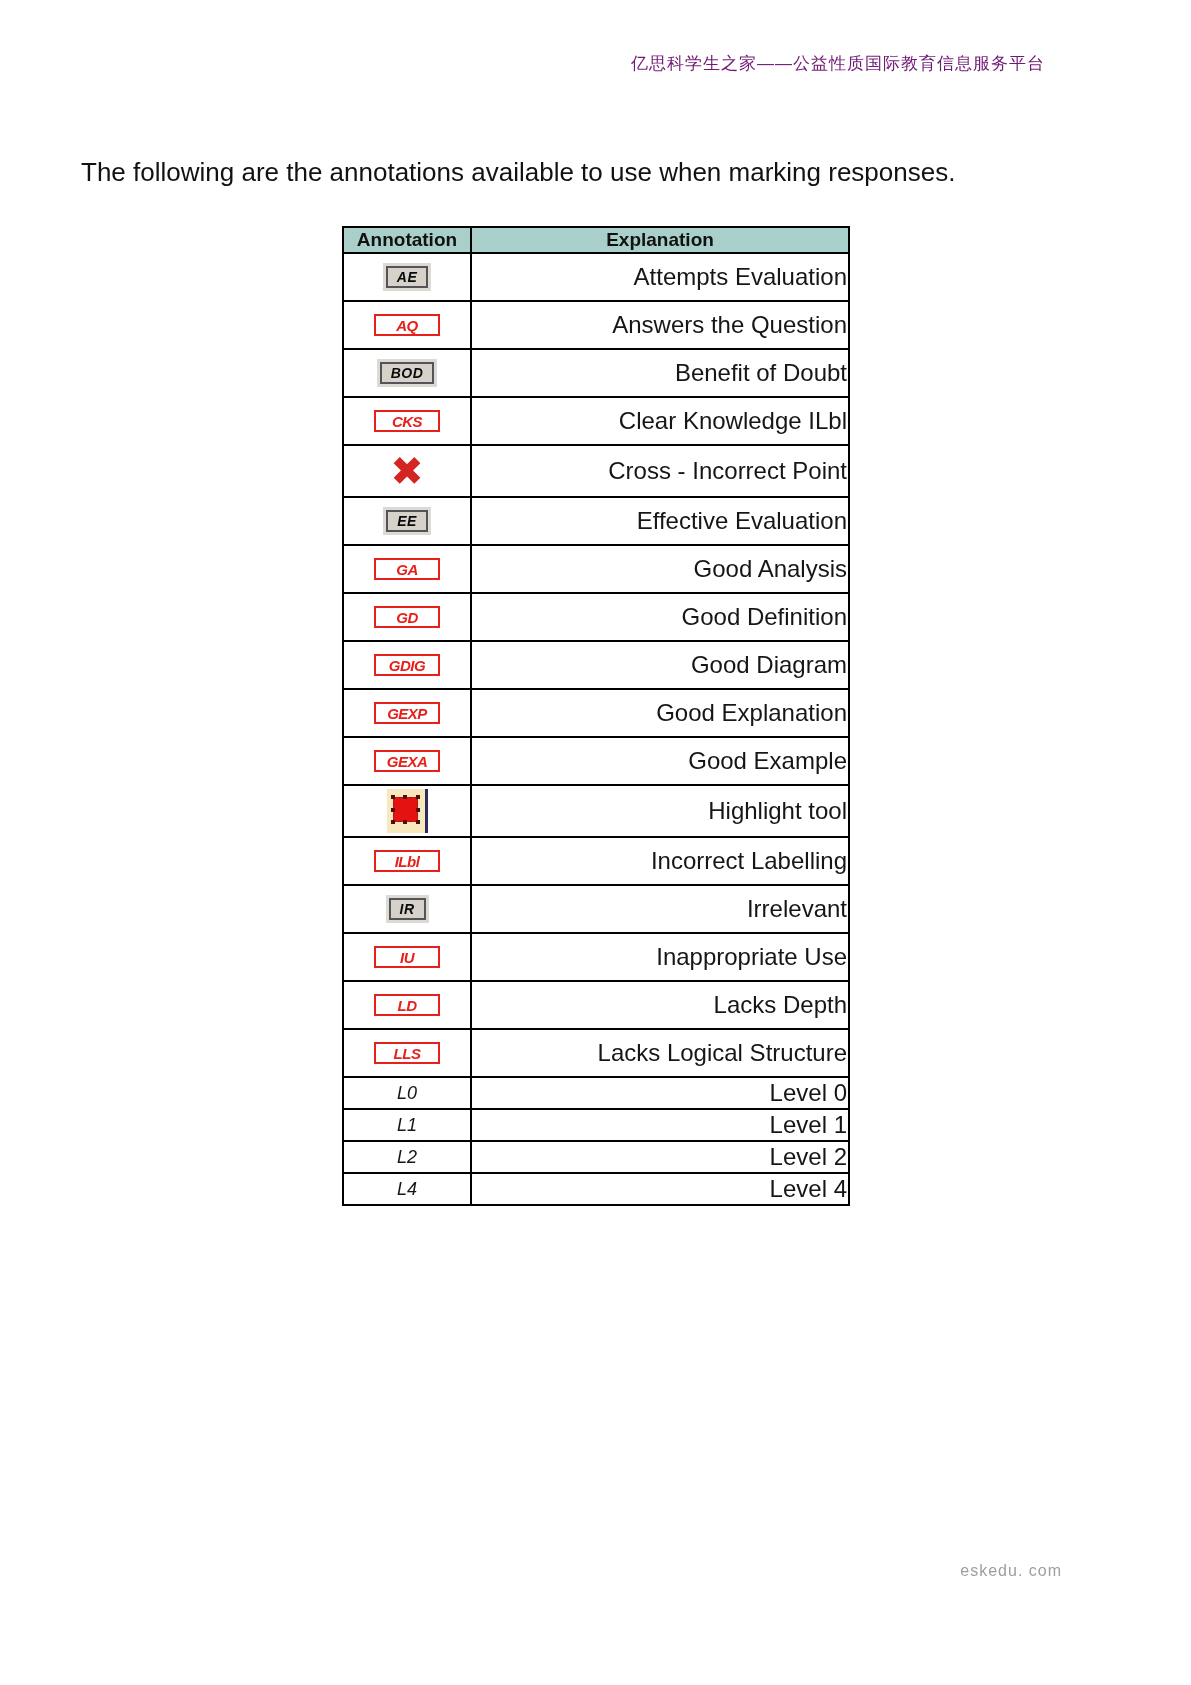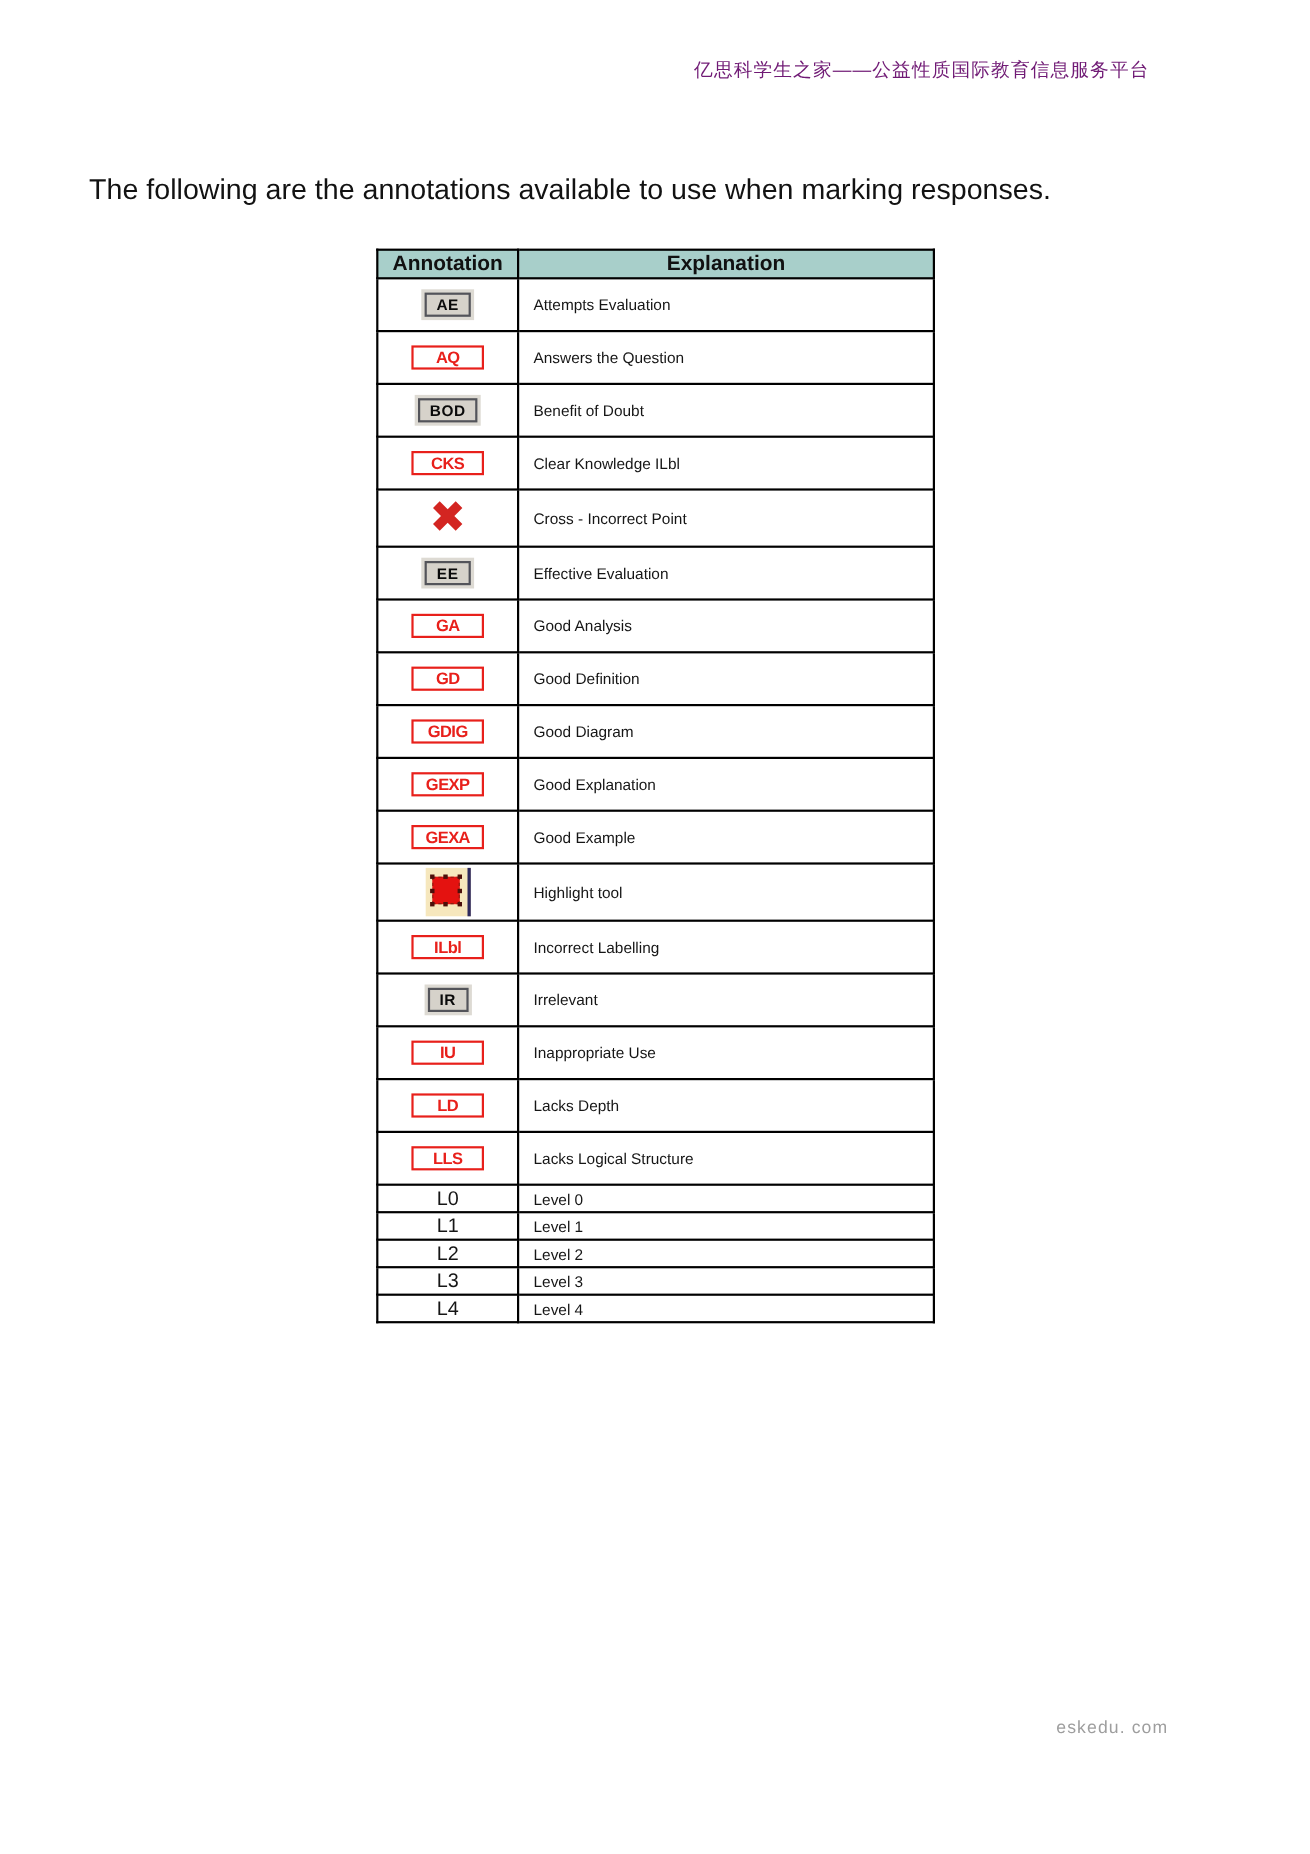--- a/index.html
+++ b/index.html
@@ -35,24 +35,24 @@
   }
   .annotation-table thead tr { height: 26px; }
   .annotation-table th {
     background: #a8cfca;
     font-size: 19px; font-weight: bold; color: #111111;
     text-align: center;
   }
   .annotation-table tbody tr { height: 48px; }
   .annotation-table tbody tr.short { height: 25px; margin-top: 20px; }
   .annotation-table tbody tr.tall { height: 52px; }
-  td.ann { text-align: center; vertical-align: middle; }
+  td.ann { text-align: center; vertical-align: middle; font-style: italic; }
   td.exp {
-    padding-left: 13px; font-size: 14px; color: #161616;
-    vertical-align: middle; text-align: left;
+    padding-left: 13px; font-size: 24px; color: #161616;
+    vertical-align: middle; text-align: right;
   }
 
   
   .red-box {
     display: inline-flex; align-items: center; justify-content: center;
     box-sizing: border-box;
     min-width: 66px; height: 22px; padding: 0 6px;
     background: #ffffff;
     border: 2px solid #e8201b;
     color: #e8201b; font-weight: bold; font-size: 15px;
@@ -255,26 +255,20 @@
       <span>Level 1</span>
     </td>
   </tr>
         <tr class="short">
     <td class="ann"><span class="plain-label">L2</span></td>
     <td class="exp">
       <span>Level 2</span>
     </td>
   </tr>
         <tr class="short">
-    <td class="ann"><span class="plain-label">L3</span></td>
-    <td class="exp">
-      <span>Level 3</span>
-    </td>
-  </tr>
-        <tr class="short">
     <td class="ann"><span class="plain-label">L4</span></td>
     <td class="exp">
       <span>Level 4</span>
     </td>
   </tr>
       </tbody>
   </table>
 
   <div class="bottom-watermark">eskedu. com</div>
 

